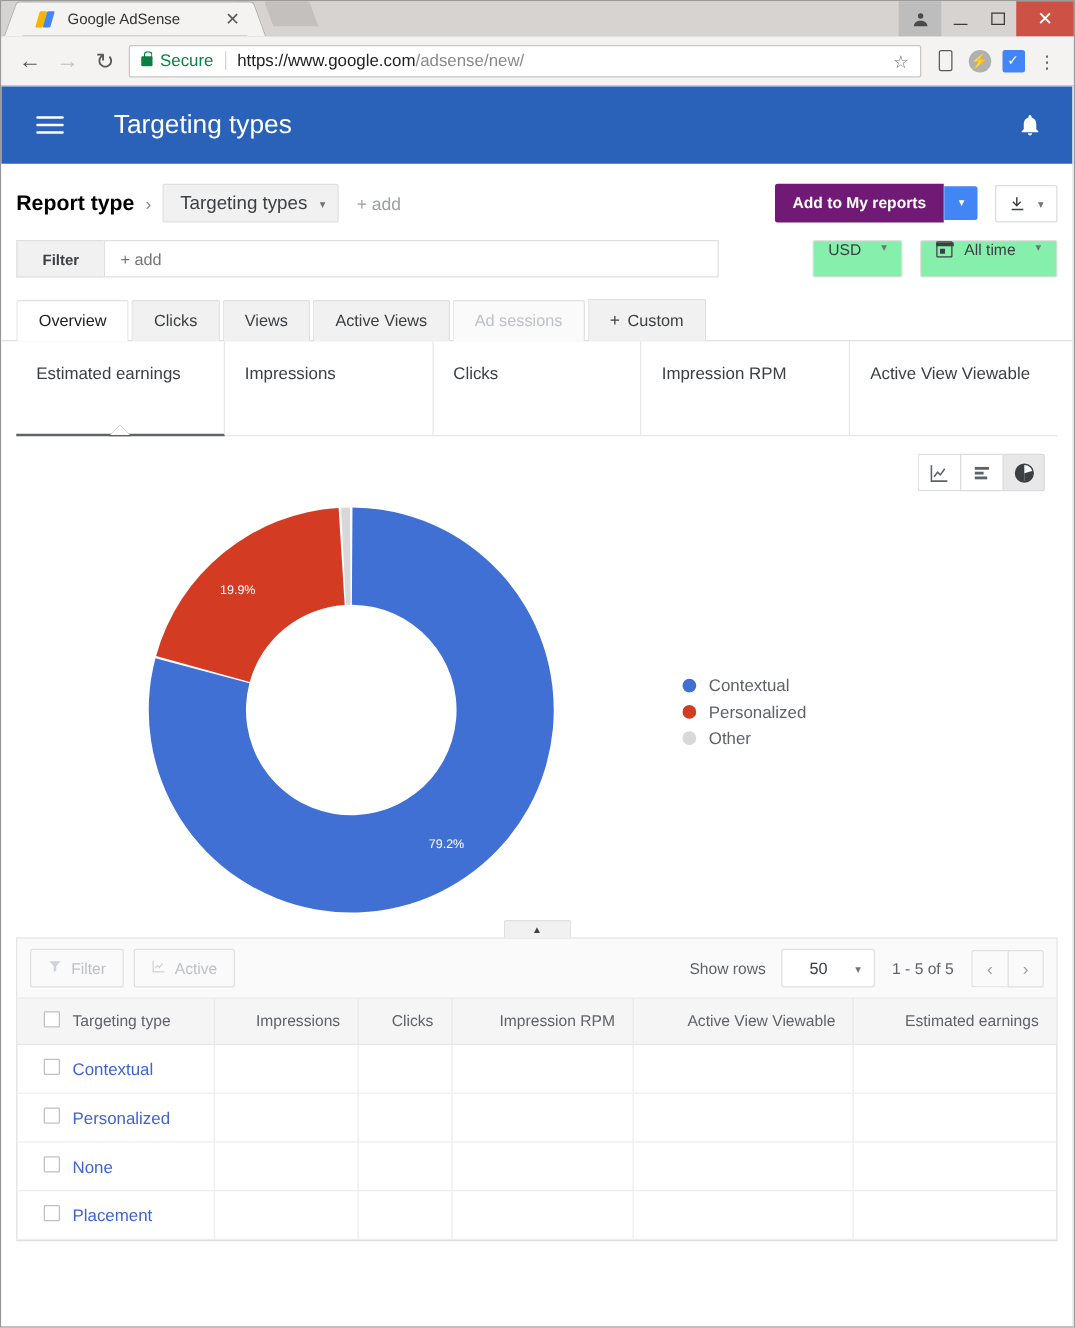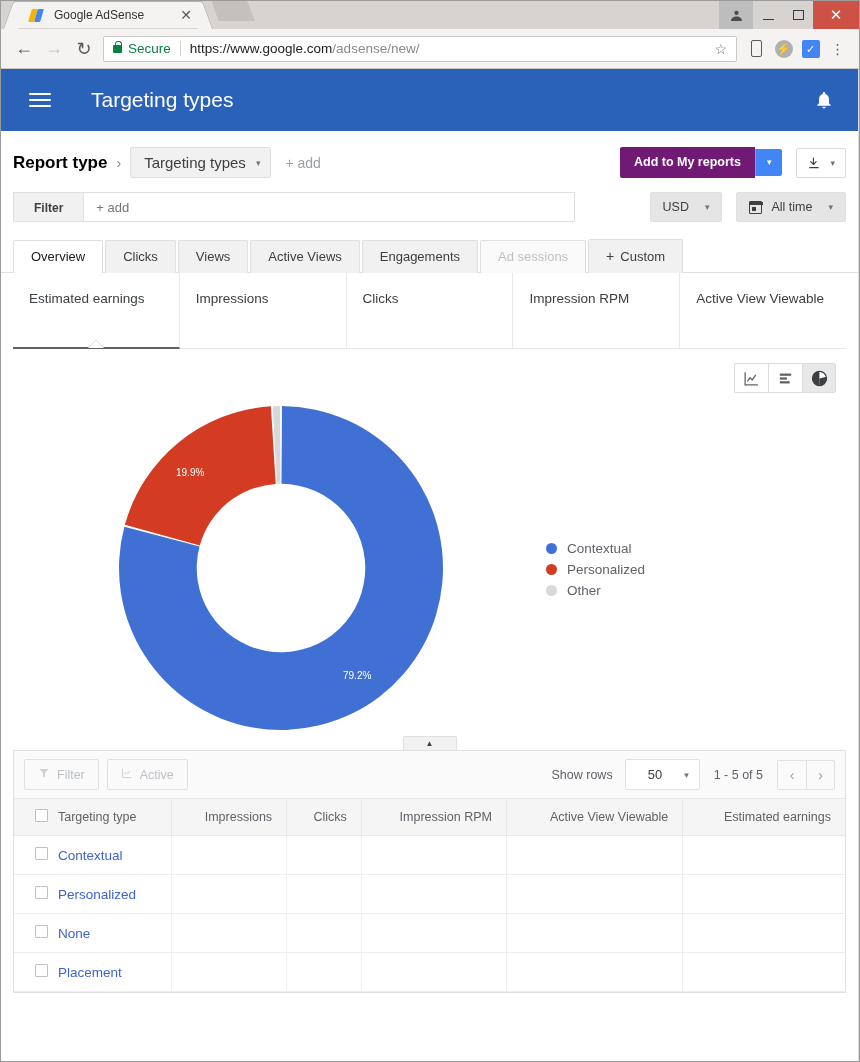--- a/index.html
+++ b/index.html
@@ -213,22 +213,22 @@
     border-right: none;
     font-size: 12px; font-weight: bold; color: #3c4043;
     padding: 0 20px; height: 30px; line-height: 30px;
   }
   .filter-input {
     flex: 1; height: 30px; border: 1px solid #e0e0e0;
     background: #fff; font-size: 13px; color: #9aa0a6;
     padding: 0 12px; line-height: 28px;
   }
   .sel-btn {
-    background: #e5e5e5; border: 1px solid #e0e0e0; border-radius: 2px;
-    height: 30px; display: flex; align-items: center;
+    background: #86efac; border: 1px solid #e0e0e0; border-radius: 2px;
+    height: 30px; display: flex; 
     padding: 0 12px; font-size: 12.5px; color: #3c4043;
   }
   .sel-btn .tri { margin-left: 16px; font-size: 9px; color: #70757a; }
   .cal {
     width: 13px; height: 13px; border: 1.6px solid #3c4043;
     border-radius: 1px; margin-right: 9px; position: relative;
   }
   .cal:before {
     content: ""; position: absolute; left: -1.6px; right: -1.6px; top: 0;
     height: 3px; background: #3c4043;
@@ -497,21 +497,20 @@
         <span>All time</span>
         <span class="tri">▾</span>
       </span>
     </div>
 
     <div class="tabs" id="tabbar">
         <div class="mtab active"><span>Overview</span></div>
         <div class="mtab"><span>Clicks</span></div>
         <div class="mtab"><span>Views</span></div>
         <div class="mtab"><span>Active Views</span></div>
-        <div class="mtab"><span>Engagements</span></div>
         <div class="mtab disabled"><span>Ad sessions</span></div>
         <div class="mtab"><span class="plus">+</span><span>Custom</span></div>
       </div>
 
     <div class="cards" id="cards">
         <div class="card selected">
           <div class="card-label">Estimated earnings</div>
           <div></div>
           <span class="notch"></span>
         </div>

